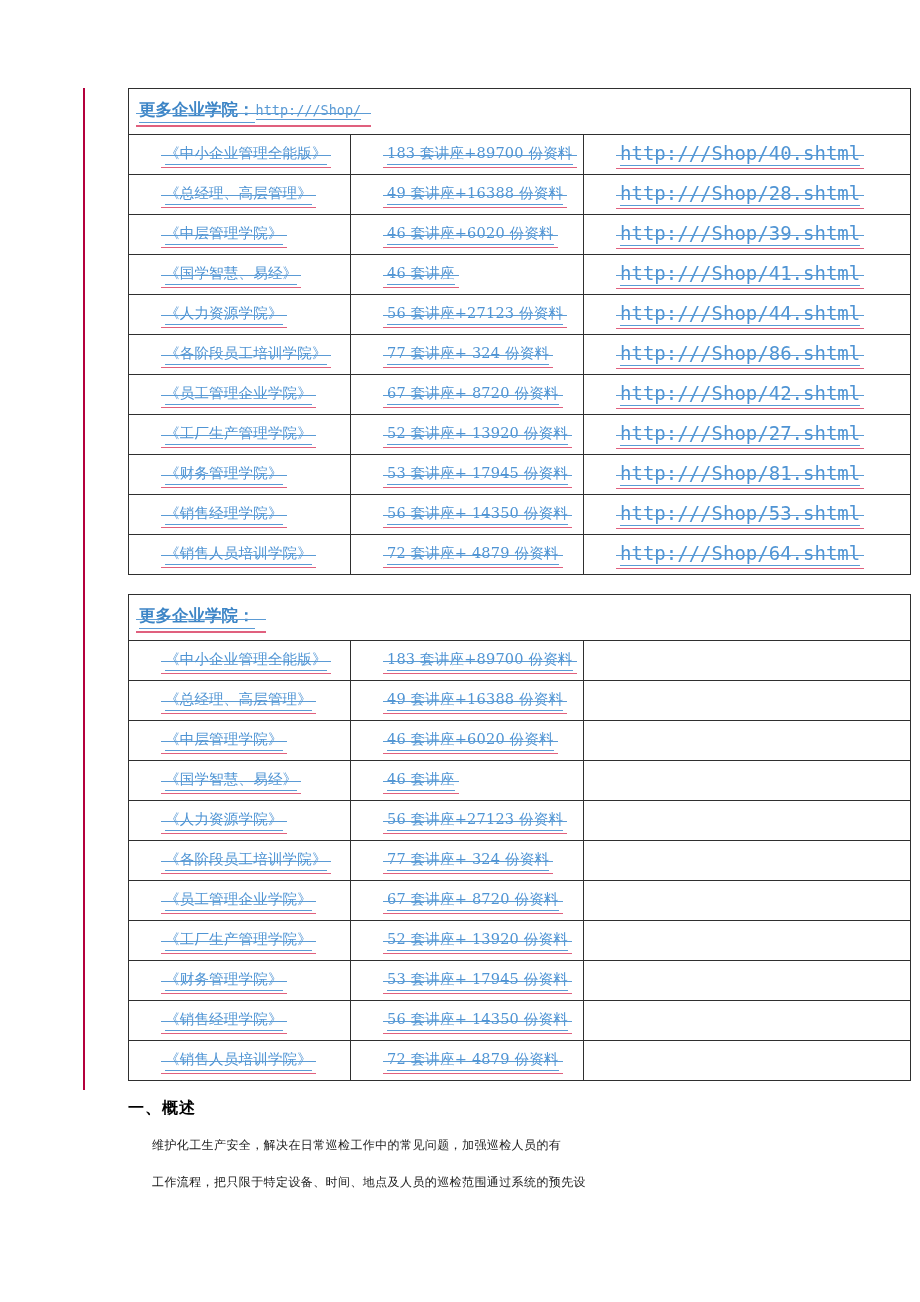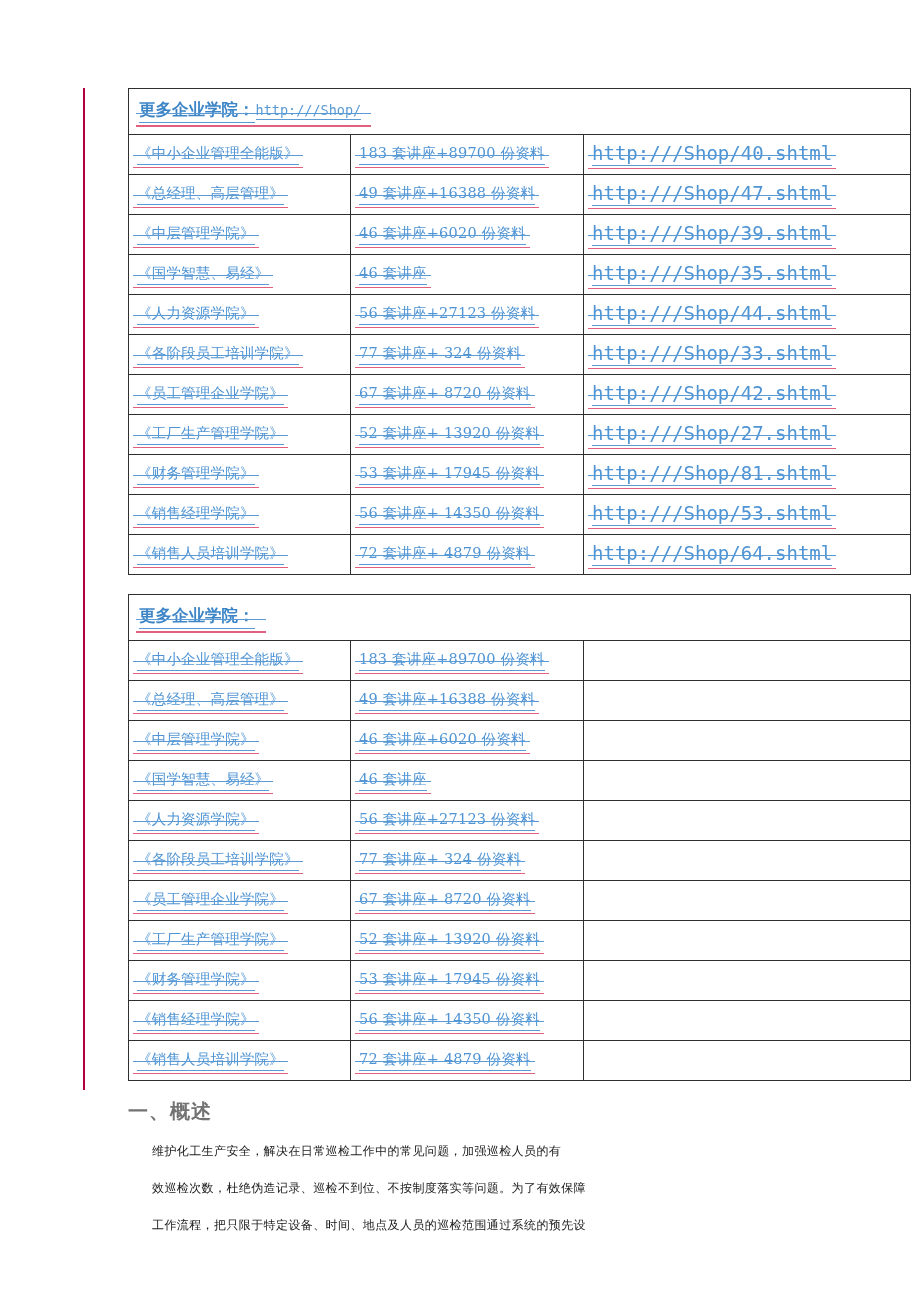--- a/index.html
+++ b/index.html
@@ -62,20 +62,21 @@
   .col-c { width: 327px; }
 
   
   .lnk {
     display: inline-block;
     position: relative;
     color: #4f94d4;
     white-space: nowrap;
     text-decoration: none;
     padding-bottom: 2px;
+    margin-left: 28px;
   }
   
   .lnk::before {
     content: "";
     position: absolute;
     left: -4px; right: -4px;
     top: 52%;
     height: 1px;
     background: #5b9bd5;
   }
@@ -150,22 +151,22 @@
   
   #body-section {
     position: absolute;
     left: 128px;
     top: 1098px;
     width: 700px;
   }
   .section-heading {
     font-family: "DejaVu Serif", "Liberation Serif", serif;
     font-weight: bold;
-    font-size: 20px;
-    color: #737373;
+    font-size: 16px;
+    color: #000000;
     letter-spacing: 1px;
     margin: 0 0 8px 0;
   }
   .body-para {
     font-family: "DejaVu Serif", "Liberation Serif", serif;
     font-size: 12px;
     color: #1a1a1a;
     line-height: 37px;
     margin: 0;
     text-align: justify;
@@ -201,41 +202,41 @@
         </td>
       </tr>
     <tr>
           <td><span class="lnk"><span class="cn">《中小企业管理全能版》</span></span></td>
           <td><span class="lnk"><span class="cn">183 套讲座+89700 份资料</span></span></td>
           <td><span class="lnk"><span class="mono">http:///Shop/40.shtml</span></span></td>
         </tr>
         <tr>
           <td><span class="lnk"><span class="cn">《总经理、高层管理》</span></span></td>
           <td><span class="lnk"><span class="cn">49 套讲座+16388 份资料</span></span></td>
-          <td><span class="lnk"><span class="mono">http:///Shop/47.shtml</span></span></td>
+          <td><span class="lnk"><span class="mono">http:///Shop/28.shtml</span></span></td>
         </tr>
         <tr>
           <td><span class="lnk"><span class="cn">《中层管理学院》</span></span></td>
           <td><span class="lnk"><span class="cn">46 套讲座+6020 份资料</span></span></td>
           <td><span class="lnk"><span class="mono">http:///Shop/39.shtml</span></span></td>
         </tr>
         <tr>
           <td><span class="lnk"><span class="cn">《国学智慧、易经》</span></span></td>
           <td><span class="lnk"><span class="cn">46 套讲座</span></span></td>
-          <td><span class="lnk"><span class="mono">http:///Shop/35.shtml</span></span></td>
+          <td><span class="lnk"><span class="mono">http:///Shop/41.shtml</span></span></td>
         </tr>
         <tr>
           <td><span class="lnk"><span class="cn">《人力资源学院》</span></span></td>
           <td><span class="lnk"><span class="cn">56 套讲座+27123 份资料</span></span></td>
           <td><span class="lnk"><span class="mono">http:///Shop/44.shtml</span></span></td>
         </tr>
         <tr>
           <td><span class="lnk"><span class="cn">《各阶段员工培训学院》</span></span></td>
           <td><span class="lnk"><span class="cn">77 套讲座+ 324 份资料</span></span></td>
-          <td><span class="lnk"><span class="mono">http:///Shop/33.shtml</span></span></td>
+          <td><span class="lnk"><span class="mono">http:///Shop/86.shtml</span></span></td>
         </tr>
         <tr>
           <td><span class="lnk"><span class="cn">《员工管理企业学院》</span></span></td>
           <td><span class="lnk"><span class="cn">67 套讲座+ 8720 份资料</span></span></td>
           <td><span class="lnk"><span class="mono">http:///Shop/42.shtml</span></span></td>
         </tr>
         <tr>
           <td><span class="lnk"><span class="cn">《工厂生产管理学院》</span></span></td>
           <td><span class="lnk"><span class="cn">52 套讲座+ 13920 份资料</span></span></td>
           <td><span class="lnk"><span class="mono">http:///Shop/27.shtml</span></span></td>
@@ -327,18 +328,17 @@
           <td><span class="lnk"><span class="cn">72 套讲座+ 4879 份资料</span></span></td>
           <td></td>
         </tr>
       </tbody>
   </table>
 
   <div id="body-section">
     <h2 class="section-heading">一、概述</h2>
     <p class="body-para" id="overview-paragraph">
         <span class="para-line first">维护化工生产安全，解决在日常巡检工作中的常见问题，加强巡检人员的有</span>
-        <span class="para-line">效巡检次数，杜绝伪造记录、巡检不到位、不按制度落实等问题。为了有效保障</span>
         <span class="para-line">工作流程，把只限于特定设备、时间、地点及人员的巡检范围通过系统的预先设</span>
       </p>
   </div>
 
 </div>
 
 </body></html>

